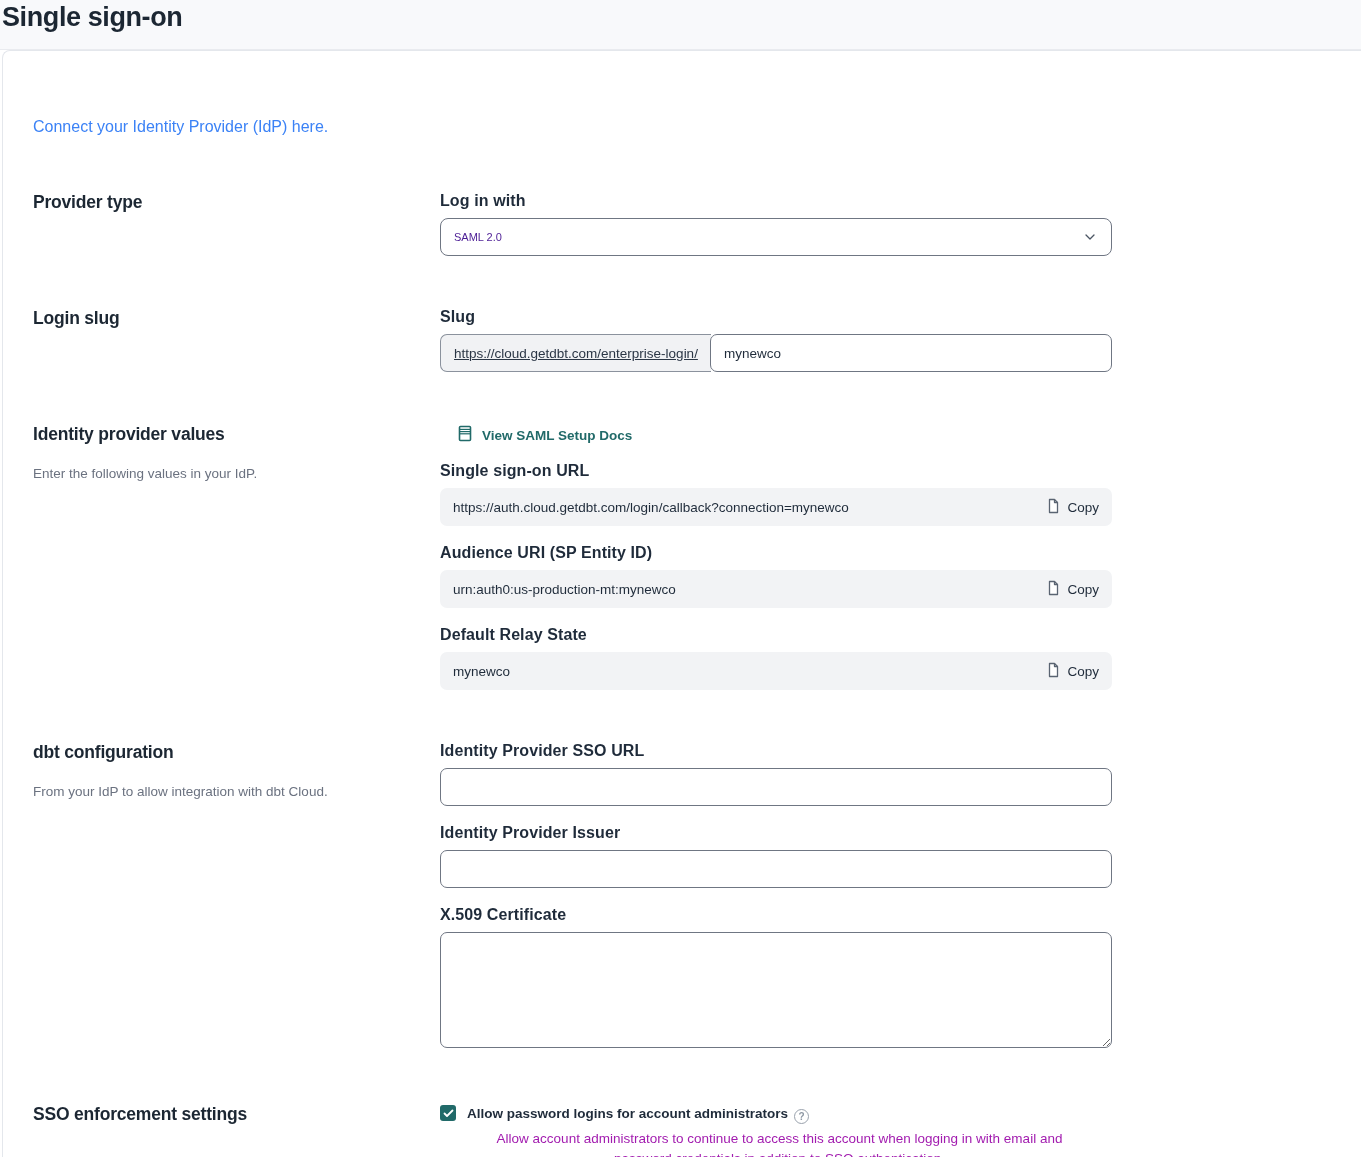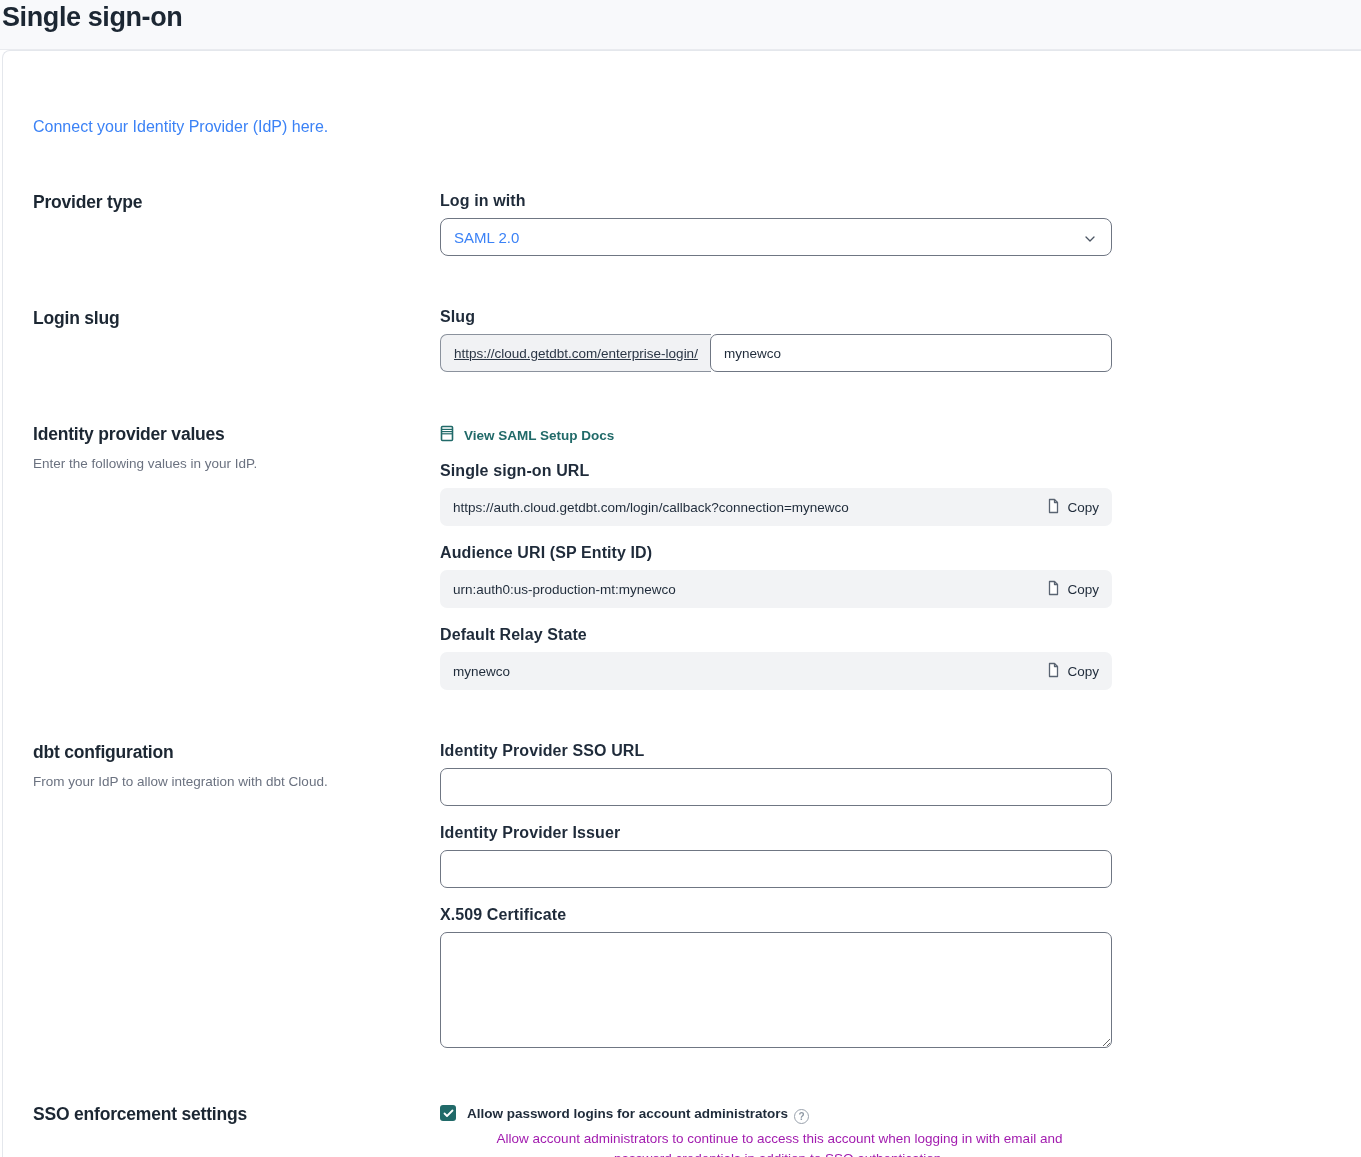--- a/index.html
+++ b/index.html
@@ -23,21 +23,21 @@
     border-top:1px solid #e4e7ec; border-left:1px solid #e4e7ec;
     border-top-left-radius:8px;
     padding:67px 0 0 30px;
   }
   .intro { font-size:16px; color:#3b82f6; margin-bottom:56px; }
 
   .section { display:flex; align-items:flex-start; }
   .sec-left { width:407px; flex:none; padding-right:20px; }
   .sec-right { width:672px; flex:none; }
   .sec-left h2 { font-size:17.5px; font-weight:700; color:#1c2733; letter-spacing:-0.2px; }
-  .sec-left .sub { font-size:13.5px; color:#6b7280; margin-top:11px; }
+  .sec-left .sub { font-size:13.5px; color:#6b7280; margin-top:21px; }
 
   .gap-lg { margin-bottom:52px; }
   .field-gap { margin-bottom:18px; }
 
   .field-label {
     display:block; font-size:16px; font-weight:700; color:#1f2b3a;
     margin-bottom:8px; letter-spacing:0.1px;
   }
   .text-input {
     width:100%; height:38px; border:1px solid #6f7683; border-radius:7px;
@@ -46,37 +46,37 @@
   }
   .textarea {
     width:100%; height:116px; border:1px solid #6f7683; border-radius:7px;
     padding:8px 12px; font-size:13.5px; color:#1f2b3a; background:#fff;
     font-family:"Liberation Sans", sans-serif; resize:both; outline:none;
   }
   
   .select {
     height:38px; border:1px solid #6f7683; border-radius:8px; background:#fff;
     display:flex; align-items:center; justify-content:space-between;
-    padding:0 15px 0 13px; cursor:pointer; font-size:15px; color:#3b82f6;
+    padding:0 15px 0 13px; cursor:pointer; font-size:11px; color:#4c1d95;
   }
   
   .slug-group { display:flex; align-items:stretch; }
   .slug-prefix {
     background:#f1f2f4; border:1px solid #8b929d; border-radius:7px 0 0 7px;
     border-right:none; display:flex; align-items:center; padding:0 13px;
     font-size:13.5px; color:#2b3645; flex:none;text-decoration:underline;
   }
   .slug-input {
     flex:1; height:38px; border:1px solid #6f7683; border-radius:7px;
     margin-left:-1px; padding:0 13px; font-size:13.5px; color:#1f2b3a;
     background:#fff; font-family:"Liberation Sans", sans-serif; outline:none;
   }
   
   .docs-link {
-    display:inline-flex; align-items:center; gap:9px; margin:1px 0 17px 0;
+    display:inline-flex; align-items:center; gap:9px; margin:1px 0 17px 18px;
     color:#216a69; font-size:13.5px; font-weight:700; cursor:pointer;
     text-decoration:none;
   }
   
   .gray-field {
     background:#f2f3f5; border-radius:7px; height:38px;
     display:flex; align-items:center; justify-content:space-between;
     padding:0 13px;
   }
   .gray-field .value { font-size:13.5px; color:#1f2b3a; }

